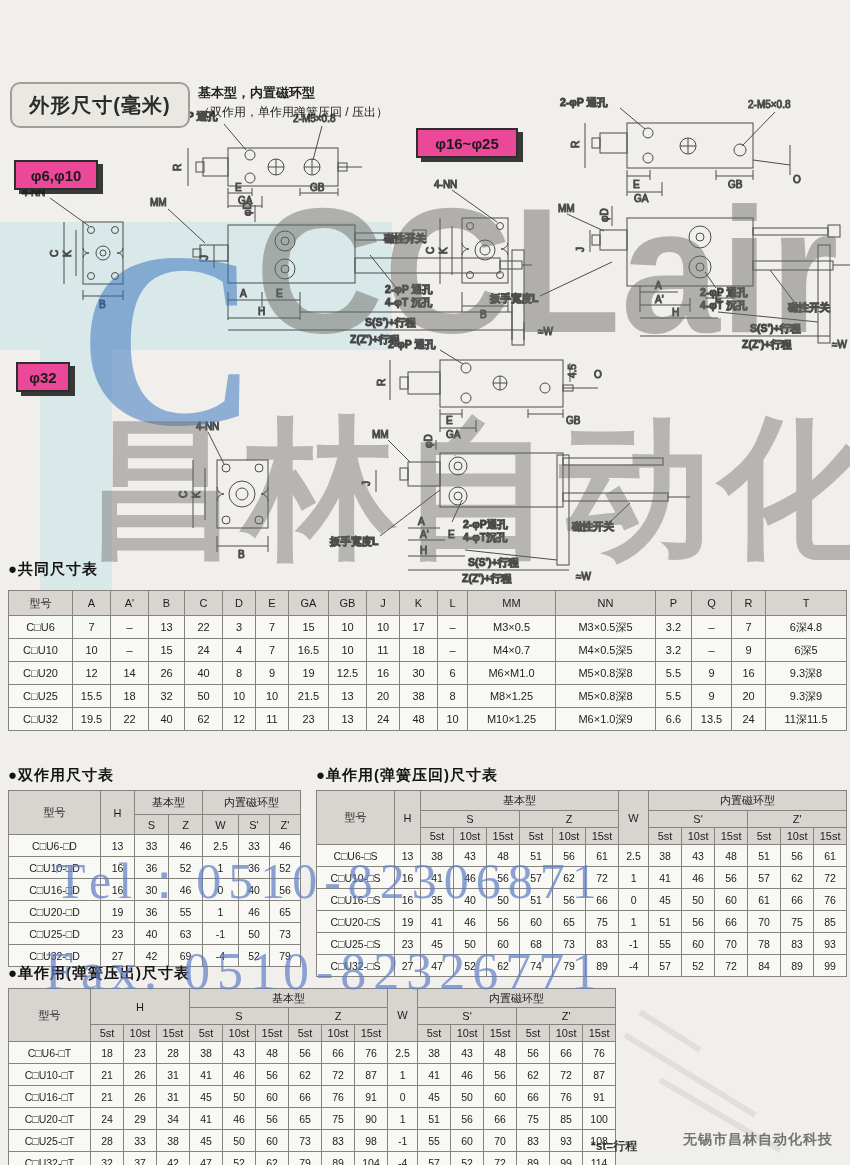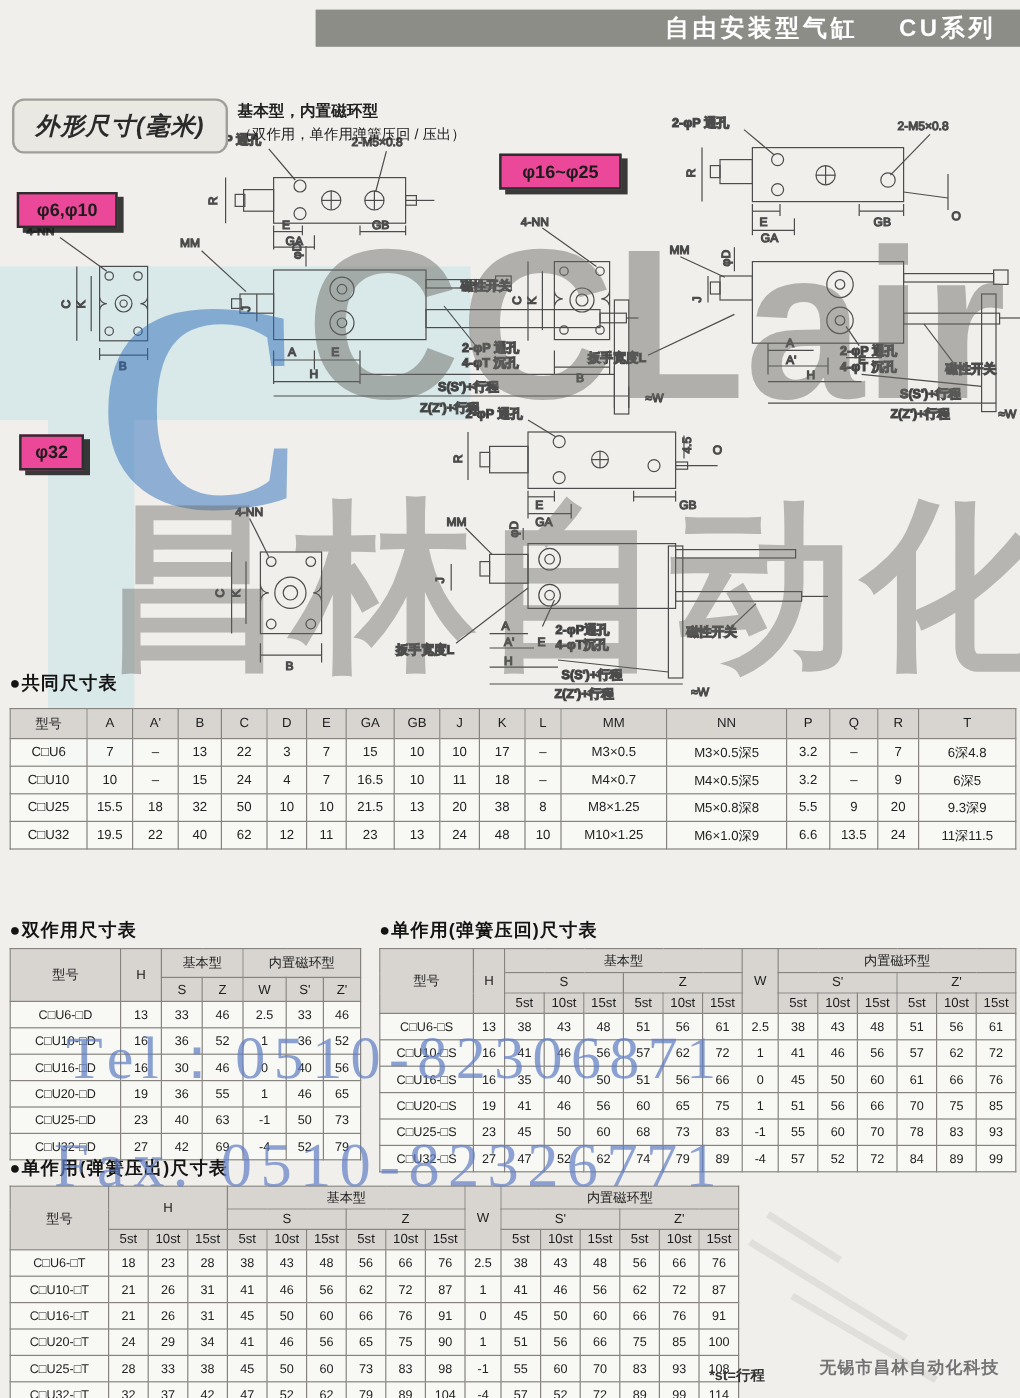--- a/index.html
+++ b/index.html
@@ -6,21 +6,21 @@
   .page{position:relative;width:850px;height:1165px;margin:0 auto;background:#f1efec;
         overflow:hidden;font-family:"Liberation Sans",sans-serif;color:#222;}
   
   .topbar{position:absolute;left:263px;top:8px;width:587px;height:31px;background:#8d8d88;
           display:flex;align-items:center;justify-content:flex-end;gap:34px;padding-right:20px;
           box-sizing:border-box;z-index:5;}
   .topbar span{color:#ffffff;font-size:20px;font-weight:bold;letter-spacing:3px;}
   
   .dim-badge{position:absolute;left:10px;top:82px;width:176px;height:42px;border:2px solid #a09e98;
              border-radius:10px;background:#eae8e3;display:flex;align-items:center;justify-content:center;
-             font-size:20px;font-weight:bold;color:#2b2b2b;letter-spacing:1px;z-index:4;font-style:italic;}
+             font-size:20px;font-weight:bold;color:#2b2b2b;letter-spacing:1px;z-index:4;}
   .subtitle1{position:absolute;left:198px;top:84px;font-size:13px;font-weight:bold;color:#222;z-index:4;}
   .subtitle2{position:absolute;left:198px;top:104px;font-size:12px;color:#222;z-index:4;}
   .size-badge{position:absolute;background:#ec4899;border:2px solid #2e2e2e;
               box-shadow:5px 4px 0 rgba(25,25,25,.85);display:flex;align-items:center;justify-content:center;
               font-size:15px;font-weight:bold;color:#1c1c1c;z-index:4;}
   .badge1{left:14px;top:160px;width:80px;height:26px;}
   .badge2{left:416px;top:128px;width:98px;height:26px;}
   .badge3{left:16px;top:362px;width:50px;height:26px;}
   
   .tint{position:absolute;background:rgba(150,212,226,.26);z-index:1;}
@@ -56,24 +56,20 @@
              letter-spacing:1px;z-index:7;}
 </style>
 </head>
 <body>
 
 <div class="page">
 
   <div class="tint tint1"></div>
   <div class="tint tint2"></div>
 
-  <div class="topbar">
-    <span>自由安装型气缸</span>
-    <span>CU系列</span>
-  </div>
 
   <div class="dim-badge">外形尺寸(毫米)</div>
   <div class="subtitle1">基本型，内置磁环型</div>
   <div class="subtitle2">（双作用，单作用弹簧压回 / 压出）</div>
   <div class="size-badge badge1">φ6,φ10</div>
   <div class="size-badge badge2">φ16~φ25</div>
   <div class="size-badge badge3">φ32</div>
 
   <svg class="drawings" viewBox="0 0 850 1165">
     <g stroke="#4c4c4c" stroke-width="1" fill="none">
@@ -452,20 +448,40 @@
           <td>18</td>
           <td>–</td>
           <td>M4×0.7</td>
           <td>M4×0.5深5</td>
           <td>3.2</td>
           <td>–</td>
           <td>9</td>
           <td>6深5</td>
         </tr>
         <tr>
+          <td>C□U20</td>
+          <td>12</td>
+          <td>14</td>
+          <td>26</td>
+          <td>40</td>
+          <td>8</td>
+          <td>9</td>
+          <td>19</td>
+          <td>12.5</td>
+          <td>16</td>
+          <td>30</td>
+          <td>6</td>
+          <td>M6×M1.0</td>
+          <td>M5×0.8深8</td>
+          <td>5.5</td>
+          <td>9</td>
+          <td>16</td>
+          <td>9.3深8</td>
+        </tr>
+        <tr>
           <td>C□U25</td>
           <td>15.5</td>
           <td>18</td>
           <td>32</td>
           <td>50</td>
           <td>10</td>
           <td>10</td>
           <td>21.5</td>
           <td>13</td>
           <td>20</td>

